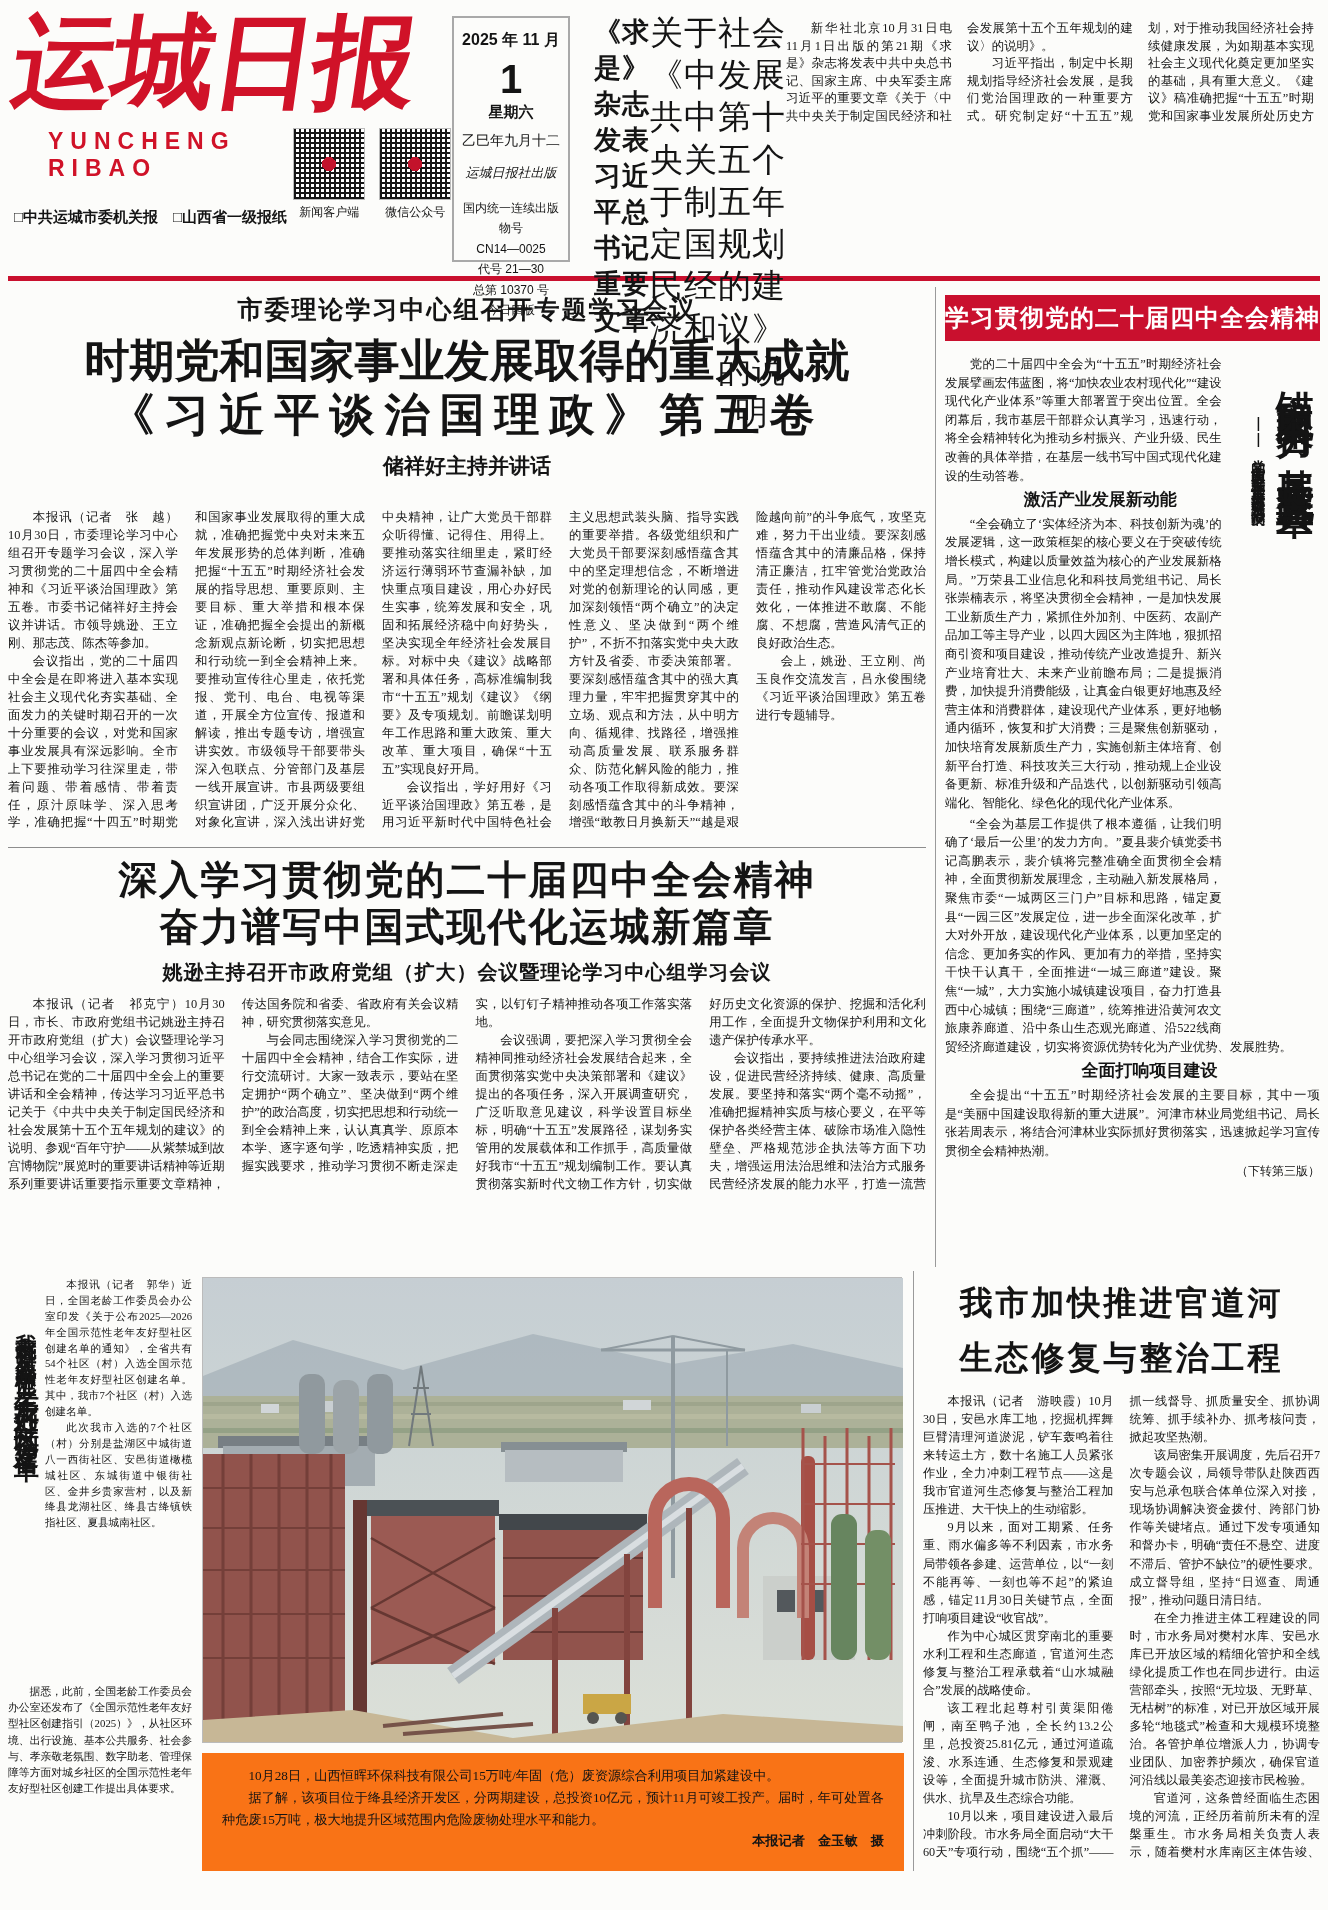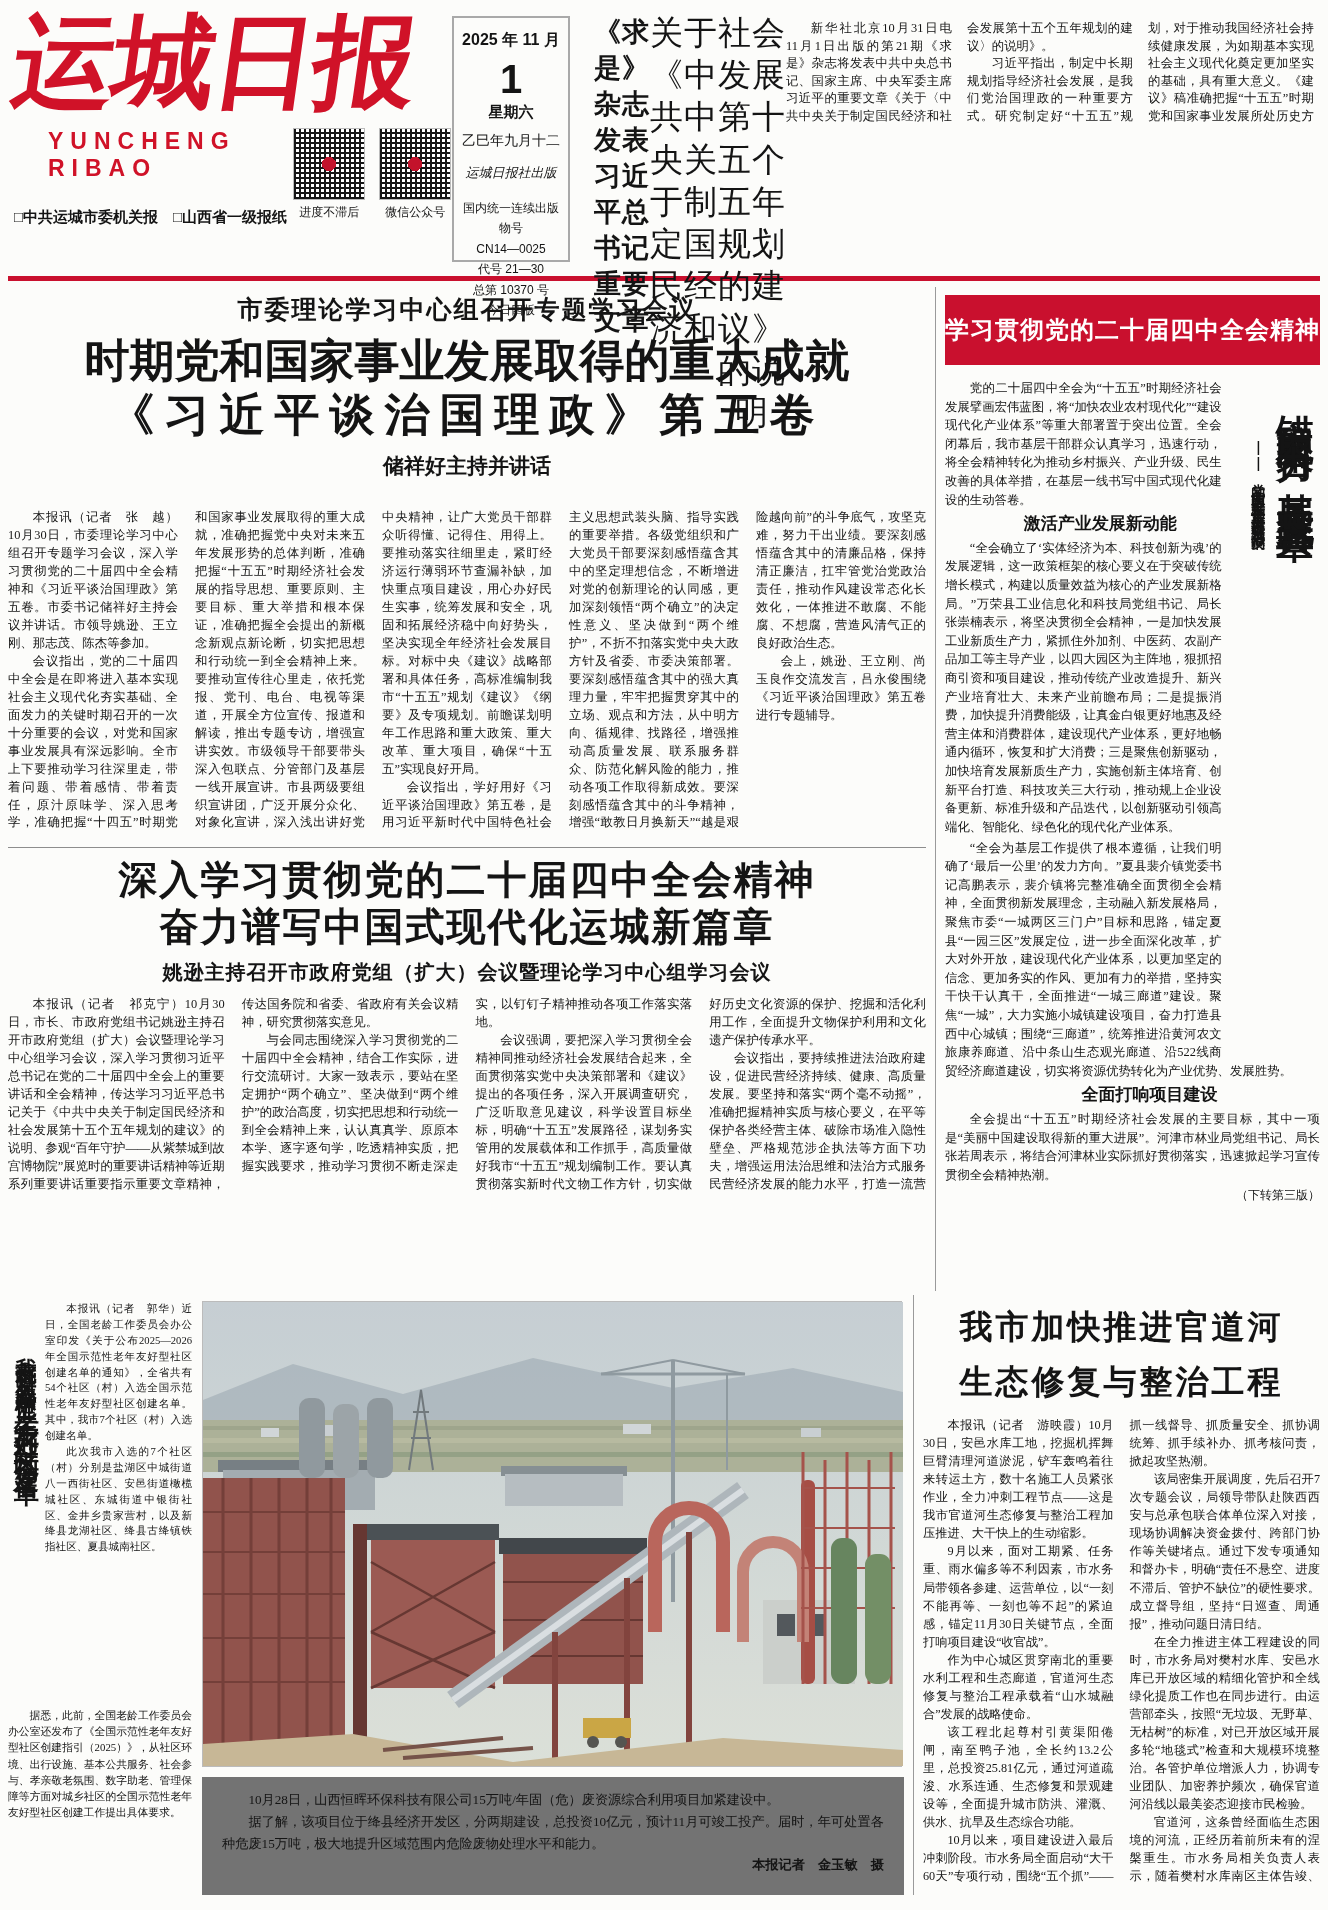--- a/index.html
+++ b/index.html
@@ -53,42 +53,42 @@
   .a1-body{columns:5;column-gap:17px;column-fill:auto;height:330px;overflow:hidden;
            font-size:12.4px;line-height:1.45;text-align:justify;margin-top:29px;}
   .a1-body p,.a2-body p{margin:0;text-indent:2em;}
   .a2-h{font-size:39px;font-weight:700;text-align:center;line-height:1.22;letter-spacing:2px;}
   .a2-sub{font-weight:bold;font-size:20px;text-align:center;margin:8px 0 10px;letter-spacing:1px;}
   .a2-body{columns:4;column-gap:17px;column-fill:auto;height:208px;overflow:hidden;
            font-size:12.4px;line-height:1.45;text-align:justify;}
   
   .fx{flex:1;display:flex;flex-direction:column;}
   .fx-banner{background:#c9102e;color:#fff;font-family:"Liberation Sans",sans-serif;font-weight:bold;
-             font-size:24px;text-align:center;padding:19px 0;letter-spacing:1px;margin-top:8px;}
+             font-size:24px;text-align:center;padding:7px 0;letter-spacing:1px;margin-top:8px;}
   .fx-text{margin-top:14px;font-size:12.4px;line-height:1.5;text-align:justify;height:912px;overflow:hidden;}
   .fx-text p{margin:0 0 2px;text-indent:2em;}
   .fx-vert{float:right;writing-mode:vertical-rl;height:648px;margin:6px 0 12px 16px;}
   .fx-vtitle{font-size:38px;font-weight:bold;letter-spacing:5px;line-height:1.35;}
   .fx-vsub{font-size:14px;font-weight:bold;font-family:"Liberation Sans",sans-serif;
            padding-top:56px;letter-spacing:2px;margin-left:10px;}
   .fx-sec{font-family:"Liberation Sans",sans-serif;font-weight:bold;font-size:17px;text-align:center;
           margin:10px 0 8px;text-indent:0;}
   
   .row3{display:flex;padding:4px 8px 0 8px;}
   .eld{width:184px;}
   .eld-top{display:flex;margin-top:6px;}
   .eld-title{writing-mode:vertical-lr;height:348px;margin:40px 2px 0 2px;}
   .eld-t1{font-size:21px;font-weight:bold;letter-spacing:3px;}
   .eld-t2{font-size:25px;font-weight:bold;letter-spacing:7px;margin-left:12px;}
   .eld-body1{flex:1;font-size:10.6px;line-height:1.5;text-align:justify;height:400px;overflow:hidden;}
   .eld p{margin:0;text-indent:2em;}
   .eld-body2{font-size:10.8px;line-height:1.5;text-align:justify;margin-top:6px;height:150px;overflow:hidden;}
   .photo-col{width:702px;margin-left:10px;}
   .photo-frame{width:700px;height:466px;border:1px solid #bbb;box-sizing:border-box;margin-top:6px;}
-  .caption{background:#737373;margin-top:10px;padding:12px 20px;font-size:13.2px;line-height:1.65;
+  .caption{background:#f97316;margin-top:10px;padding:12px 20px;font-size:13.2px;line-height:1.65;
            text-align:justify;height:118px;box-sizing:border-box;overflow:hidden;}
   .caption p{margin:0;text-indent:2em;}
   .caption .credit{display:block;text-align:right;font-weight:bold;text-indent:0;}
   .gdh{flex:1;}
   .gdh-h{font-size:33px;font-weight:700;text-align:center;line-height:1.35;letter-spacing:3px;margin-top:10px;}
   .gdh-body{margin-top:12px;columns:2;column-gap:16px;column-fill:auto;height:476px;overflow:hidden;
             font-size:12.2px;line-height:1.48;text-align:justify;}
   .gdh-body p{margin:0;text-indent:2em;}
 </style>
 </head>
@@ -100,21 +100,21 @@
     <div class="masthead">
       <div class="mast-title">运城日报</div>
       <div class="mast-bottom">
         <div class="mast-left">
           <div class="mast-latin">YUNCHENG RIBAO</div>
           <div class="mast-aff">□中共运城市委机关报　□山西省一级报纸</div>
         </div>
         <div class="qr-wrap">
           <div class="qr">
             <div class="qr-box"></div>
-            <div class="qr-label">进度不滞后</div>
+            <div class="qr-label">新闻客户端</div>
           </div>
           <div class="qr">
             <div class="qr-box"></div>
             <div class="qr-label">微信公众号</div>
           </div>
         </div>
       </div>
     </div>
 
     <div class="datebox">

